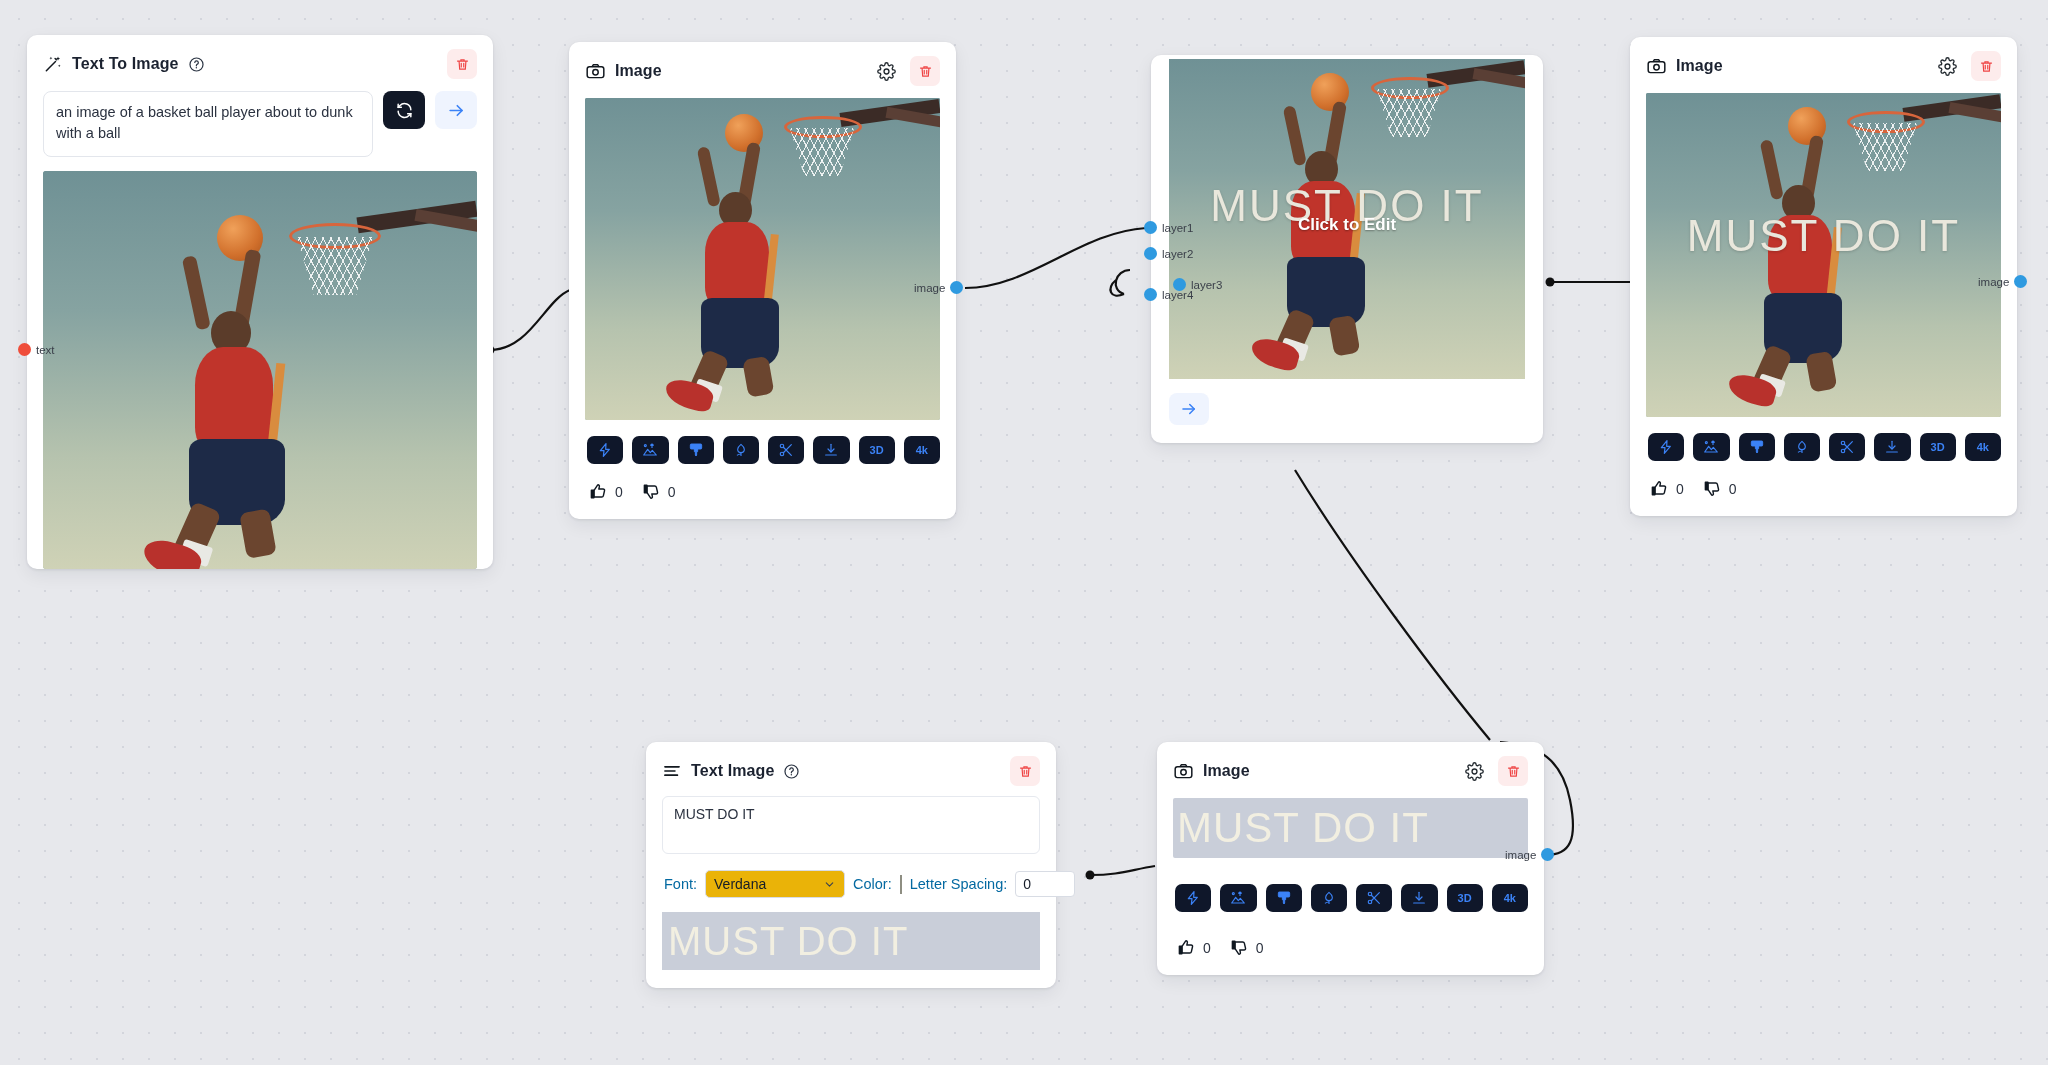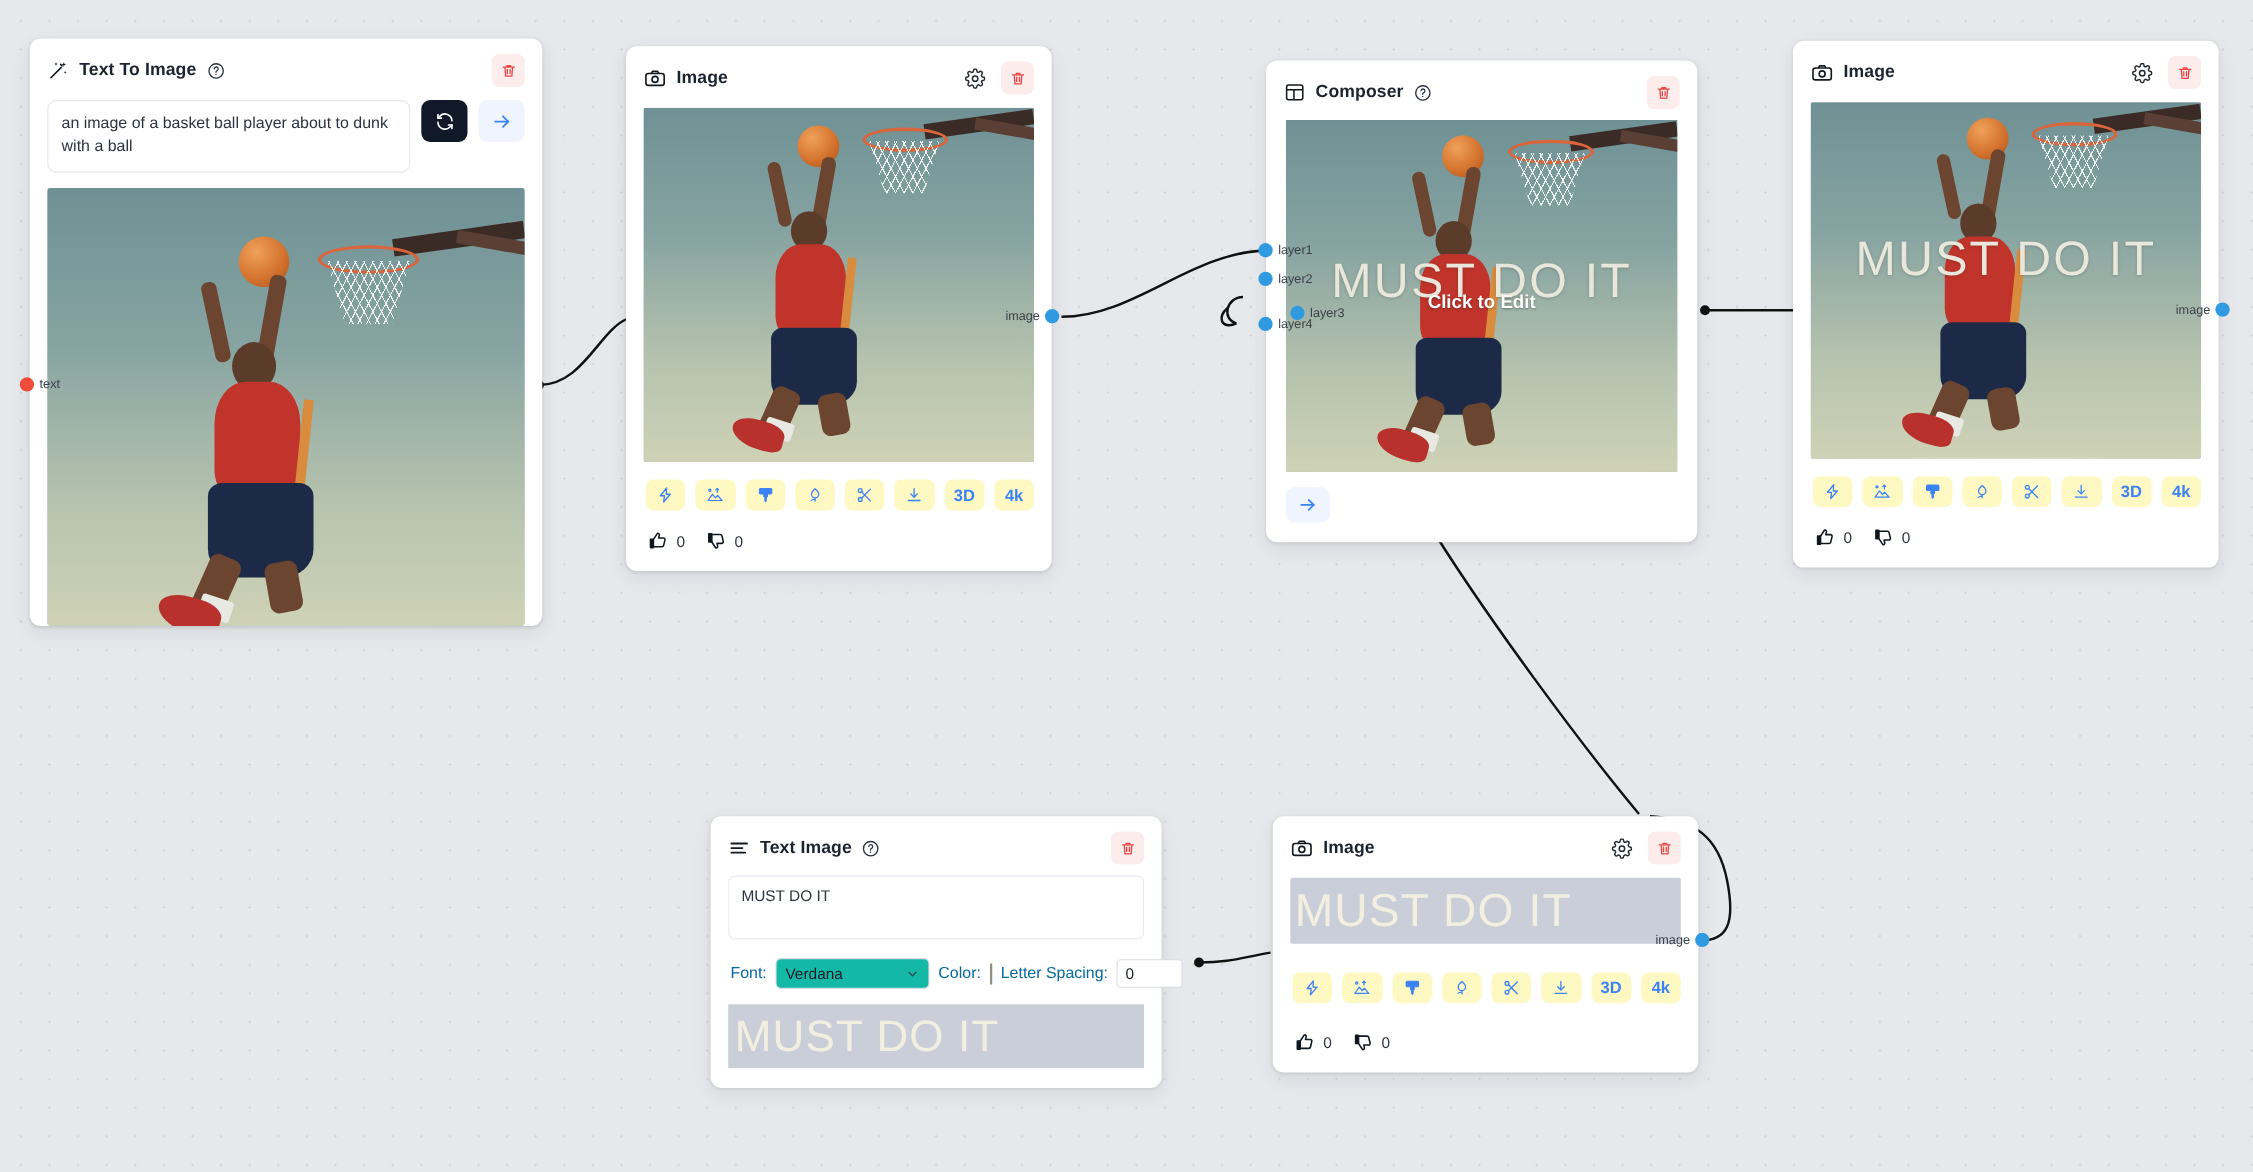--- a/index.html
+++ b/index.html
@@ -80,23 +80,23 @@
   .model-select {
     display:flex; align-items:center; gap:9px;
     border:1px solid #d7dbe3; border-radius:8px; padding:7px 12px; background:#fff;
     font-size:14.5px; color:#1f2937; cursor:pointer;
   }
 
   
   .img-preview { margin: 6px 16px 0 16px; border-radius:2px; overflow:hidden; }
   .tools { display:flex; gap:9px; padding:16px 16px 0 18px; flex-wrap:nowrap; }
   .tool {
-    width:48px;height:28px;border-radius:7px;background:#fef9c3;color:#3b82f6;
+    width:48px;height:28px;border-radius:7px;background:#0f172a;color:#3b82f6;
     display:flex;align-items:center;justify-content:center;cursor:pointer;
-    font-size:15px;font-weight:700;
+    font-size:11px;font-weight:700;
   }
   .votes { display:flex; align-items:center; gap:7px; padding:18px 16px 18px 20px; }
   .vote-ico { color:#0f1720; cursor:pointer; display:flex; }
   .vote-num { font-size:14px; color:#2c3340; margin-right:12px; }
 
   
   .composer-canvas { margin: 4px 18px 0 18px; position:relative; overflow:hidden; }
   .overlay-text {
     position:absolute; left:0; right:0; top:46%; transform:translateY(-50%);
     text-align:center; color:#e9e7dc; font-size:44px; letter-spacing:2px;
@@ -113,21 +113,21 @@
   
   .ti-textarea {
     margin: 4px 16px 0 16px; height:58px; border:1px solid #e6e9ef; border-radius:6px;
     padding:9px 11px; font-size:14px; color:#2b3240; background:#fff; outline:none; resize:none;
     width: calc(100% - 32px); position:relative; font-family:"Liberation Sans", sans-serif;
   }
   .ti-row { display:flex; align-items:center; gap:8px; padding:12px 16px 0 18px; font-size:14.5px; color:#1b2230; }
   .ti-row .lbl { font-weight:400; color:#0369a1; white-space:nowrap; }
   .font-select {
     flex: 0 0 auto; width:140px; height:28px; border:1px solid #d8dce4; border-radius:5px;
-    background:#14b8a6; display:flex; align-items:center; justify-content:space-between;
+    background:#eab308; display:flex; align-items:center; justify-content:space-between;
     padding:0 8px; font-size:14px; color:#151c28; cursor:pointer;
   }
   .swatch { width:19px;height:19px;border:1px solid #8e8e82;background:#edead7;cursor:pointer; }
   .ls-input { width:60px;height:26px;border:1px solid #d8dce4;border-radius:4px;background:#fff;
     font-size:14px;color:#151c28;padding:0 7px; outline:none; font-family:"Liberation Sans", sans-serif;}
   .ti-actions { display:flex; align-items:center; justify-content:space-between; padding:12px 16px 0 18px; }
   .create-btn {
     background:#111827; color:#fff; border:none; border-radius:6px;
     padding:9px 18px; font-size:14.5px; font-weight:700; cursor:pointer;
     font-family:"Liberation Sans", sans-serif;
@@ -379,43 +379,20 @@
       <span class="vote-num">0</span>
     </div>
   </div>
 
   <div class="port right-out" style="left:914px; top:281px;">
     <span class="plabel">image</span>
     <span class="dot blue"></span>
   </div>
 
   <div class="node" style="left:1151px; top:55px; width:392px;">
-    <div class="node-head">
-      <span class="ico">
-        <svg width="20" height="20" viewBox="0 0 24 24" fill="none" stroke="#12181f" stroke-width="1.7" stroke-linejoin="round">
-          <rect x="3.2" y="4" width="17.6" height="16" rx="2.2"></rect>
-            <path d="M3.2 9.2h17.6M11.2 9.2V20"></path>
-        </svg>
-      </span>
-      <span class="node-title">Composer</span>
-      <span class="ico help-ico">
-        <svg width="17" height="17" viewBox="0 0 24 24" fill="none" stroke="#2a3342" stroke-width="1.7">
-          <circle cx="12" cy="12" r="9.2"></circle>
-          <path d="M9.6 9.2a2.5 2.5 0 1 1 3.2 2.6c-.7.3-1 .8-1 1.6v.4" stroke-linecap="round"></path>
-          <circle cx="11.8" cy="16.6" r="1" fill="#2a3342" stroke="none"></circle>
-        </svg>
-      </span>
-      <span class="head-spacer"></span>
-      <span class="trash-btn">
-        <svg width="15" height="15" viewBox="0 0 24 24" fill="none" stroke="#ef4444" stroke-width="1.9" stroke-linecap="round">
-          <path d="M4 6.5h16M9.5 6.5V4.4h5v2.1M6.5 6.5l1 13h9l1-13"></path>
-            <path d="M10 10v6M14 10v6"></path>
-        </svg>
-      </span>
-    </div>
 
     <div class="composer-canvas" style="height:320px;">
       <div class="photo">
         <div class="sky-grad"></div>
         <div class="backboard" style="right:0; top:8px; width:98px; height:14px; transform:rotate(-8deg);"></div>
         <div class="hoop-pole" style="right:-6px; top:14px; width:58px; height:11px; transform:rotate(10deg);"></div>
         <div class="hoop-ring" style="right:76px; top:18px; width:78px; height:22px;"></div>
         <div class="hoop-net" style="right:84px; top:30px; width:64px; height:48px;"></div>
         <div class="ball" style="left:142px; top:14px; width:38px; height:38px;"></div>
         <div class="player-arm" style="left:154px; top:42px; width:13px; height:64px; transform:rotate(10deg);"></div>

